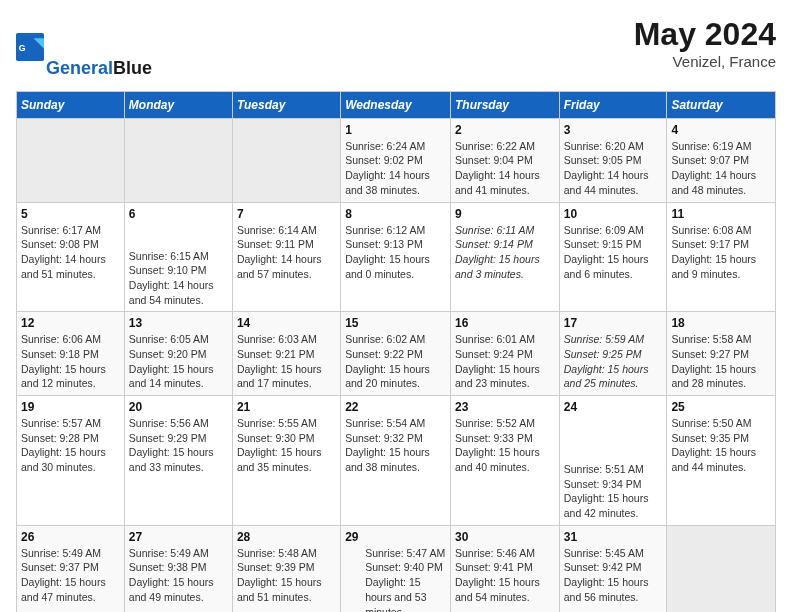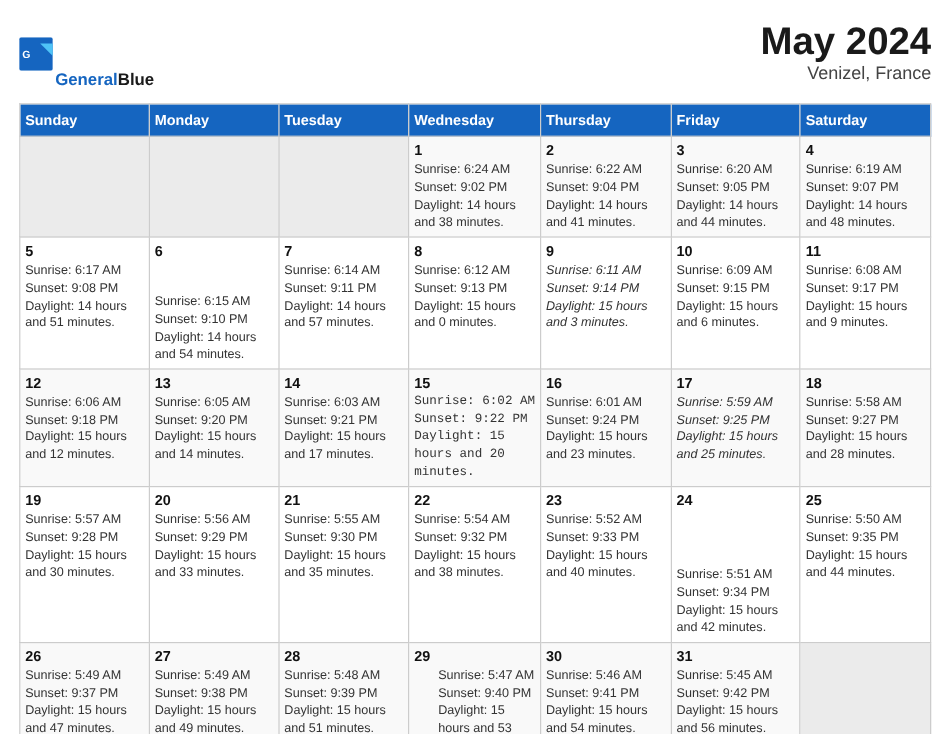--- a/index.html
+++ b/index.html
@@ -47,20 +47,21 @@
       font-size: 11px;
     }
     thead tr th {
       background: #1565c0;
       color: #fff;
       font-weight: bold;
       font-size: 12px;
       padding: 6px 4px;
       text-align: left;
       border: 1px solid #ccc;
+      font-style: italic;
     }
     tbody tr td {
       border: 1px solid #ccc;
       vertical-align: top;
       padding: 4px 4px;
       width: 113px;
       min-height: 80px;
       background: #fff;
     }
     tbody tr:nth-child(odd) td {
@@ -89,21 +90,21 @@
 
 <div class="container">
   <div class="header">
     <div class="logo">
       <svg class="logo-icon" viewBox="0 0 32 32">
         <rect x="0" y="0" width="32" height="32" rx="2" fill="#1565c0"></rect>
         <polygon points="20,6 32,6 32,18" fill="#4fc3f7"></polygon>
         <text x="3" y="20" font-size="10" fill="white" font-weight="bold" font-family="Arial">G</text>
       </svg>
       <div>
-        <div style="font-size:14px;font-weight:bold;color:#1a1a1a;line-height:1.1;margin-top:43px;">
+        <div style="font-size:18px;font-weight:bold;color:#1a1a1a;line-height:1.1;margin-top:43px;">
           <span style="color:#1565c0">General</span><span style="color:#1a1a1a">Blue</span>
         </div>
       </div>
     </div>
     <div class="title-block">
       <div class="month-title">May 2024</div>
       <div class="location">Venizel, France</div>
     </div>
   </div>
 
@@ -207,21 +208,21 @@
 Daylight: 15 hours and 14 minutes.</div>
           </td>
           <td>
             <div class="day-number">14</div>
             <div class="day-info" style="white-space: pre-line;">Sunrise: 6:03 AM
 Sunset: 9:21 PM
 Daylight: 15 hours and 17 minutes.</div>
           </td>
           <td>
             <div class="day-number">15</div>
-            <div class="day-info" style="white-space: pre-line; font-family: Liberation Mono, monospace;">Sunrise: 6:02 AM
+            <div class="day-info" style="white-space: pre-line;">Sunrise: 6:02 AM
 Sunset: 9:22 PM
 Daylight: 15 hours and 20 minutes.</div>
           </td>
           <td>
             <div class="day-number">16</div>
             <div class="day-info" style="white-space: pre-line;">Sunrise: 6:01 AM
 Sunset: 9:24 PM
 Daylight: 15 hours and 23 minutes.</div>
           </td>
           <td>

